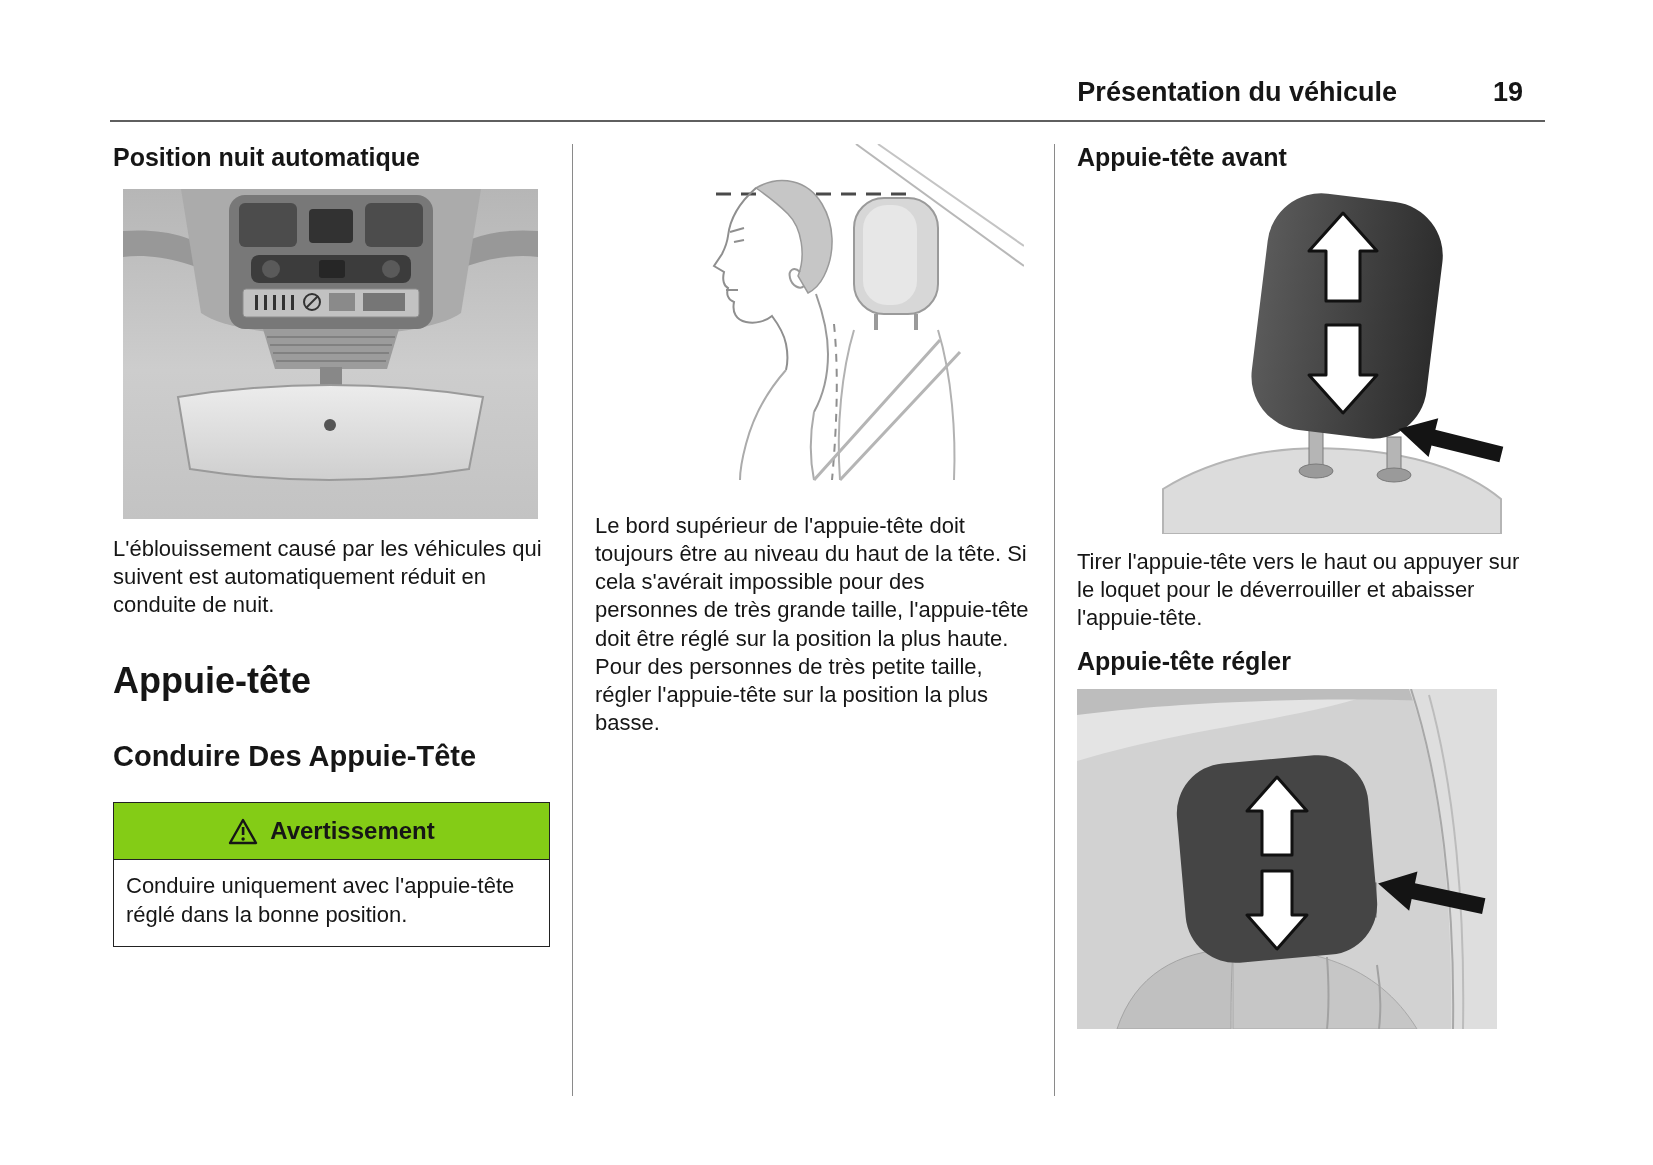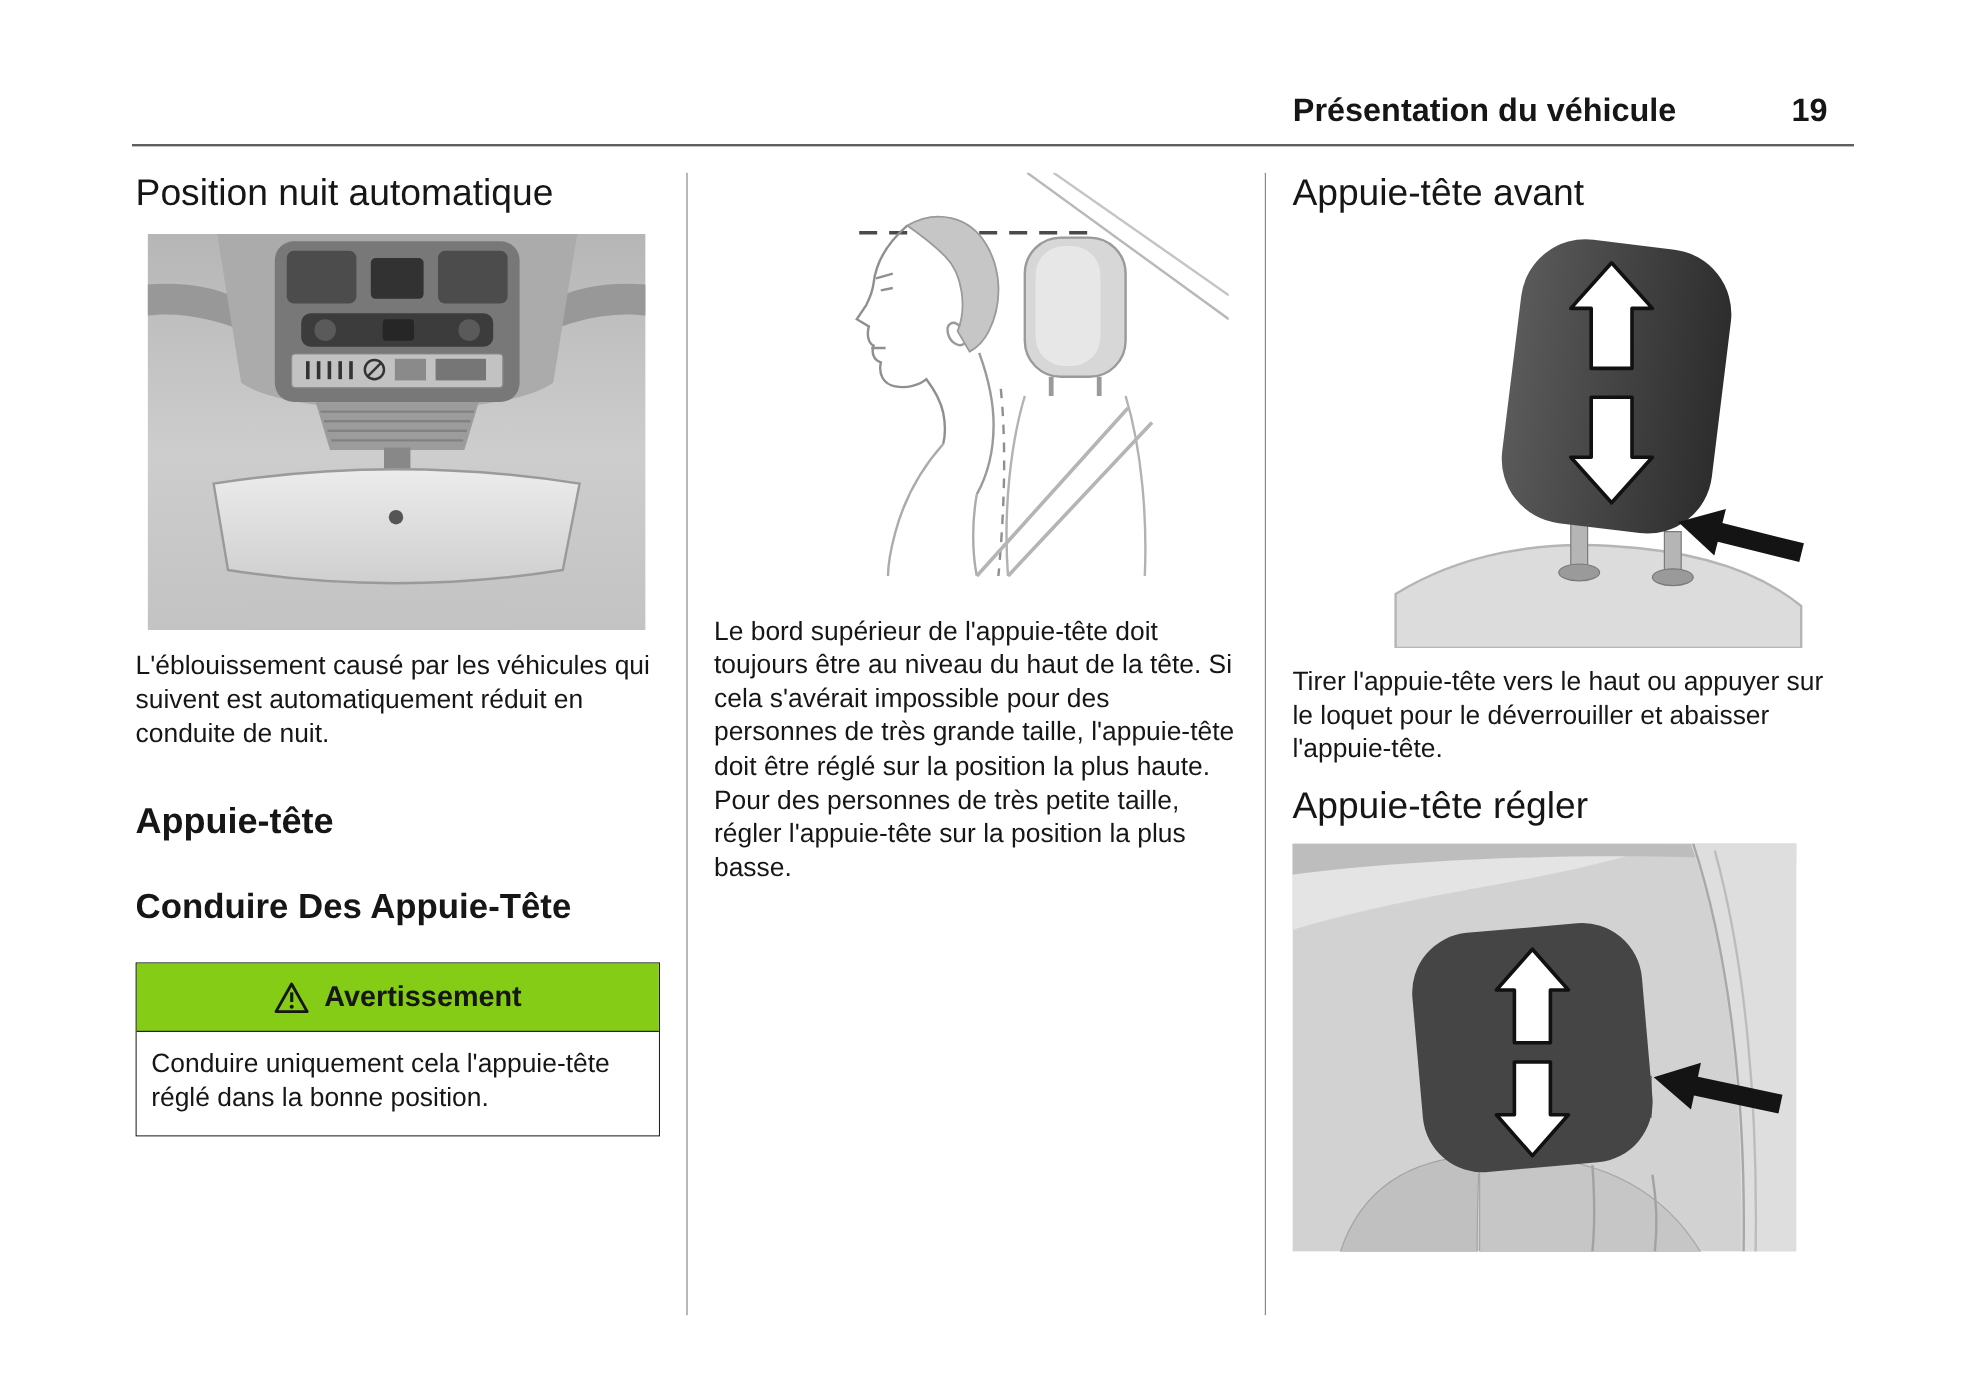--- a/index.html
+++ b/index.html
@@ -11,23 +11,23 @@
   .header{display:flex;justify-content:flex-end;align-items:baseline;
     padding:34px 130px 0 113px;gap:96px;}
   .header-title{font-size:27px;font-weight:bold;margin-top:43px;}
   .header-page{font-size:27px;font-weight:bold;}
   .rule{border:none;border-top:2px solid #5f5f5f;margin:12px 108px 0 110px;}
 
   .cols{display:grid;grid-template-columns:437px 1px 437px 1px 462px;
     column-gap:22px;padding:22px 0 0 113px;align-items:start;}
   .vdiv{background:#8a8a8a;width:1px;height:952px;}
 
-  h3.sec{font-size:31px;font-weight:normal;margin:0 0 17px 0;line-height:1.1;}
+  h3.sec{font-size:25px;font-weight:bold;margin:0 0 17px 0;line-height:1.1;}
   p.body{font-size:22px;line-height:1.28;margin:16px 0 0 0;}
-  h1.main{font-size:30px;font-weight:bold;margin:42px 0 0 0;line-height:1.1;}
+  h1.main{font-size:36px;font-weight:bold;margin:42px 0 0 0;line-height:1.1;}
   h2.sub{font-size:29px;font-weight:bold;margin:40px 0 0 0;line-height:1.1;}
 
   figure{margin:0;}
   .fig svg{display:block;}
   .fig-mirror{margin-left:10px;}
   .fig-center{display:flex;justify-content:center;}
 
   .warning-box{margin-top:30px;border:1px solid #222;}
   .warning-head{background:#84cc16;border-bottom:1px solid #222;
     display:flex;justify-content:center;align-items:center;gap:12px;
@@ -101,21 +101,21 @@
 
     <div class="warning-box">
       <div class="warning-head">
         <svg class="warn-tri" width="30" height="27" viewBox="0 0 30 27">
           <path d="M15,2 L28,25 L2,25 Z" fill="none" stroke="#161616" stroke-width="2.4" stroke-linejoin="round"></path>
           <rect x="13.8" y="9" width="2.6" height="8" fill="#161616"></rect>
           <circle cx="15.1" cy="21" r="1.7" fill="#161616"></circle>
         </svg>
         <span>Avertissement</span>
       </div>
-      <div class="warning-body">Conduire uniquement cela l'appuie-tête réglé dans la bonne position.</div>
+      <div class="warning-body">Conduire uniquement avec l'appuie-tête réglé dans la bonne position.</div>
     </div>
   </section>
 
   <div class="vdiv"></div>
 
   <section class="col">
     <figure class="fig fig-center">
       <svg width="420" height="338" viewBox="0 0 420 338">
         <rect width="420" height="338" fill="#ffffff"></rect>
         <path d="M252,0 L420,122" stroke="#b8b8b8" stroke-width="2" fill="none"></path>

